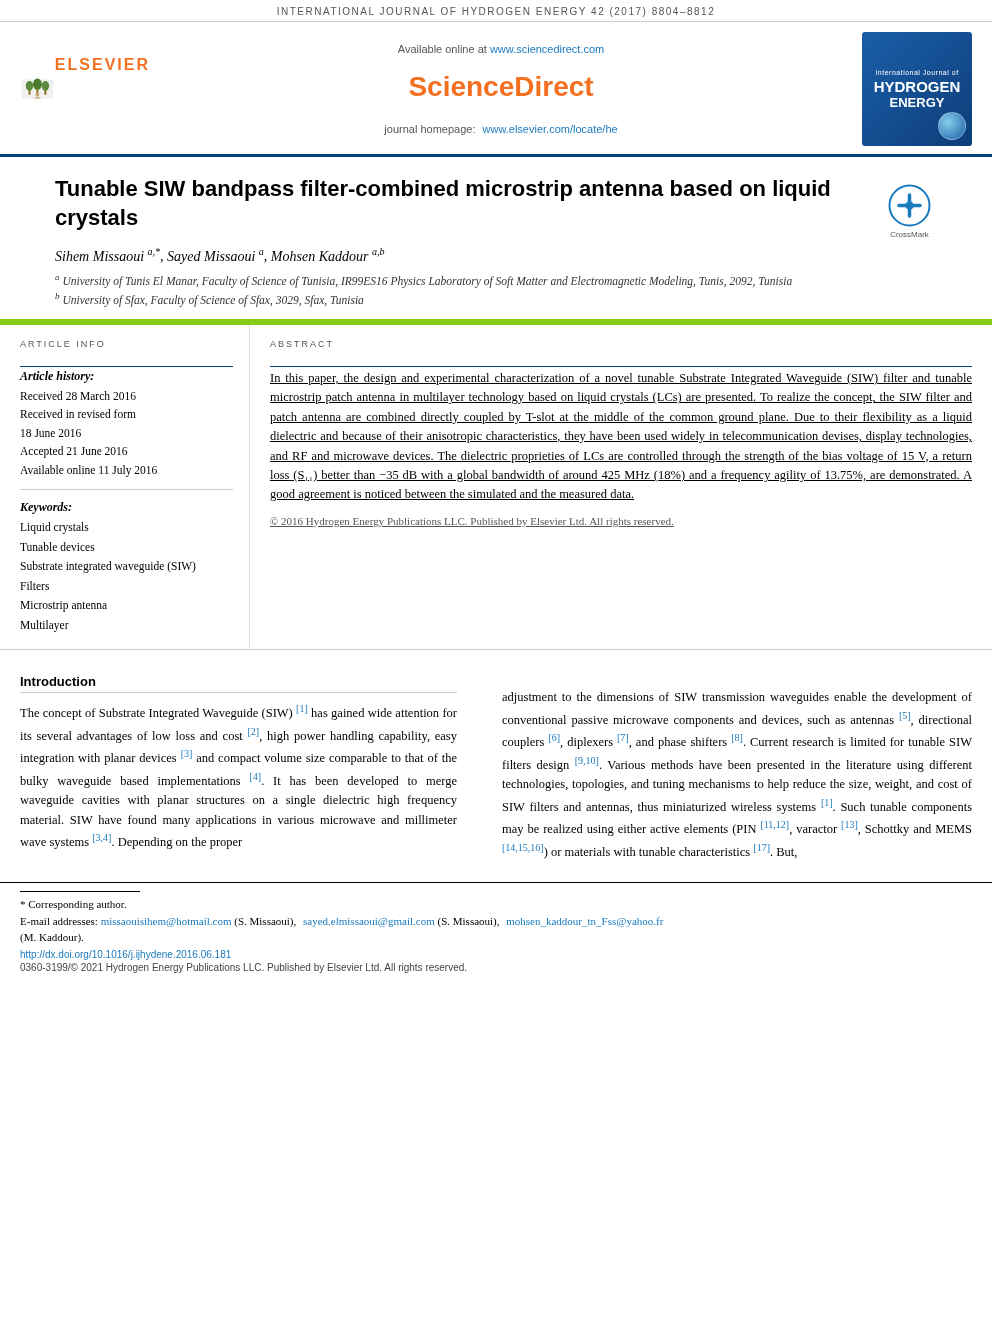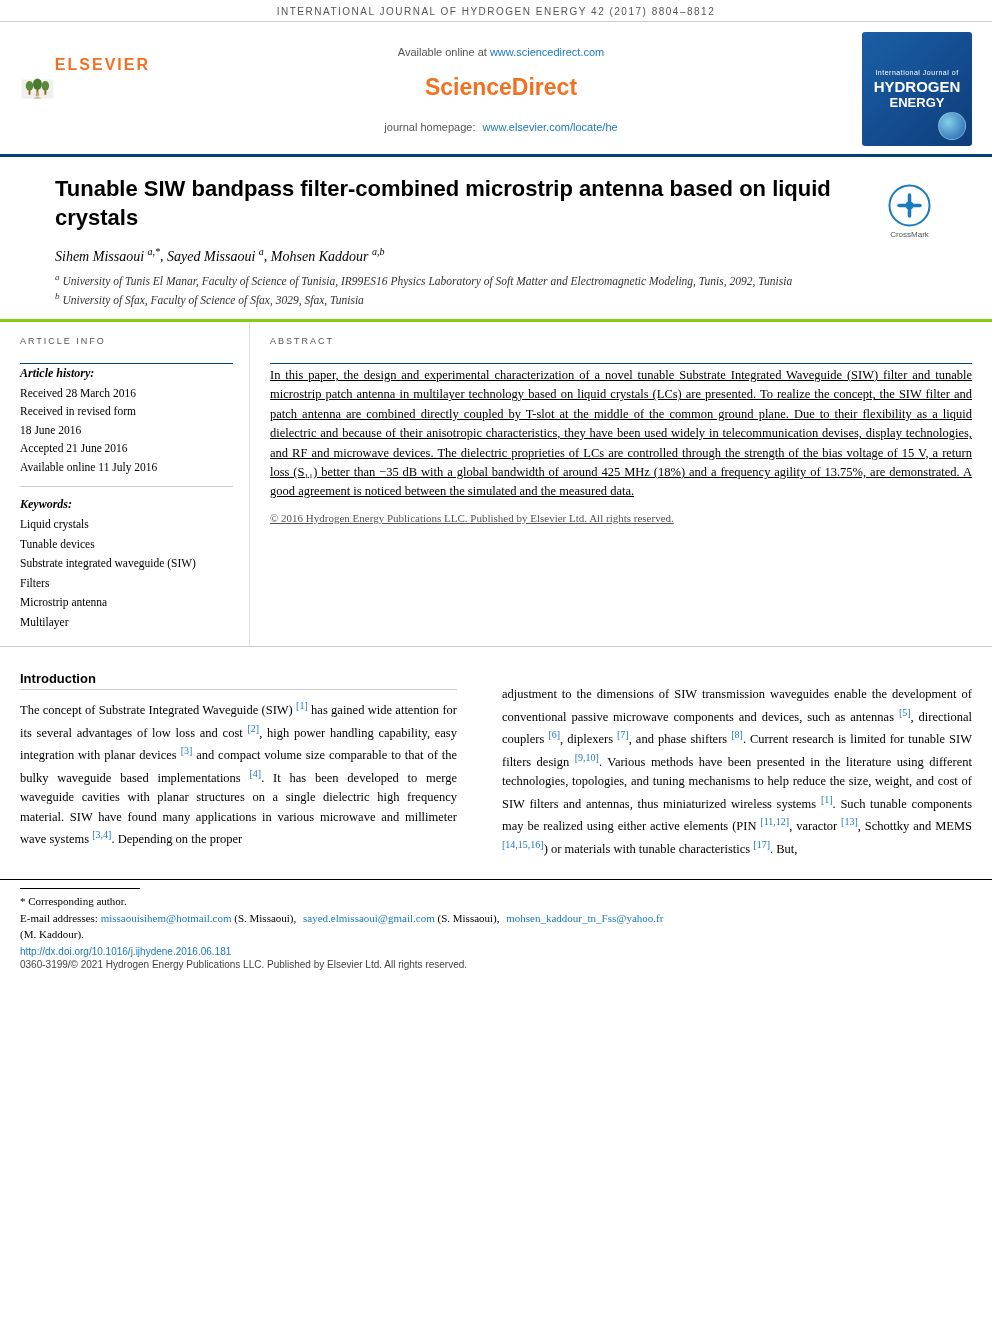--- a/index.html
+++ b/index.html
@@ -63,21 +63,21 @@
       align-items: center;
       gap: 16px;
     }
     .available-online {
       font-family: Arial, sans-serif;
       font-size: 11px;
       color: #555;
     }
     .sciencedirect-title {
       font-family: Arial, sans-serif;
-      font-size: 23px;
+      font-size: 28px;
       font-weight: bold;
       color: #f37021;
     }
     .journal-homepage {
       font-family: Arial, sans-serif;
       font-size: 11px;
       color: #555;
       margin-top: 4px;
     }
     .journal-homepage a, .available-online a {
@@ -101,21 +101,21 @@
       justify-content: center;
       color: #fff;
       font-family: Arial, sans-serif;
       padding: 6px;
       position: relative;
       overflow: hidden;
     }
     
     .article-header {
       padding: 18px 55px 10px;
-      border-bottom: 3px solid #84cc16;
+      border-bottom: 6px solid #84cc16;
       display: flex;
       align-items: flex-start;
       gap: 20px;
     }
     .article-title-block {
       flex: 1;
     }
     .article-title {
       font-family: Arial, sans-serif;
       font-size: 22px;

